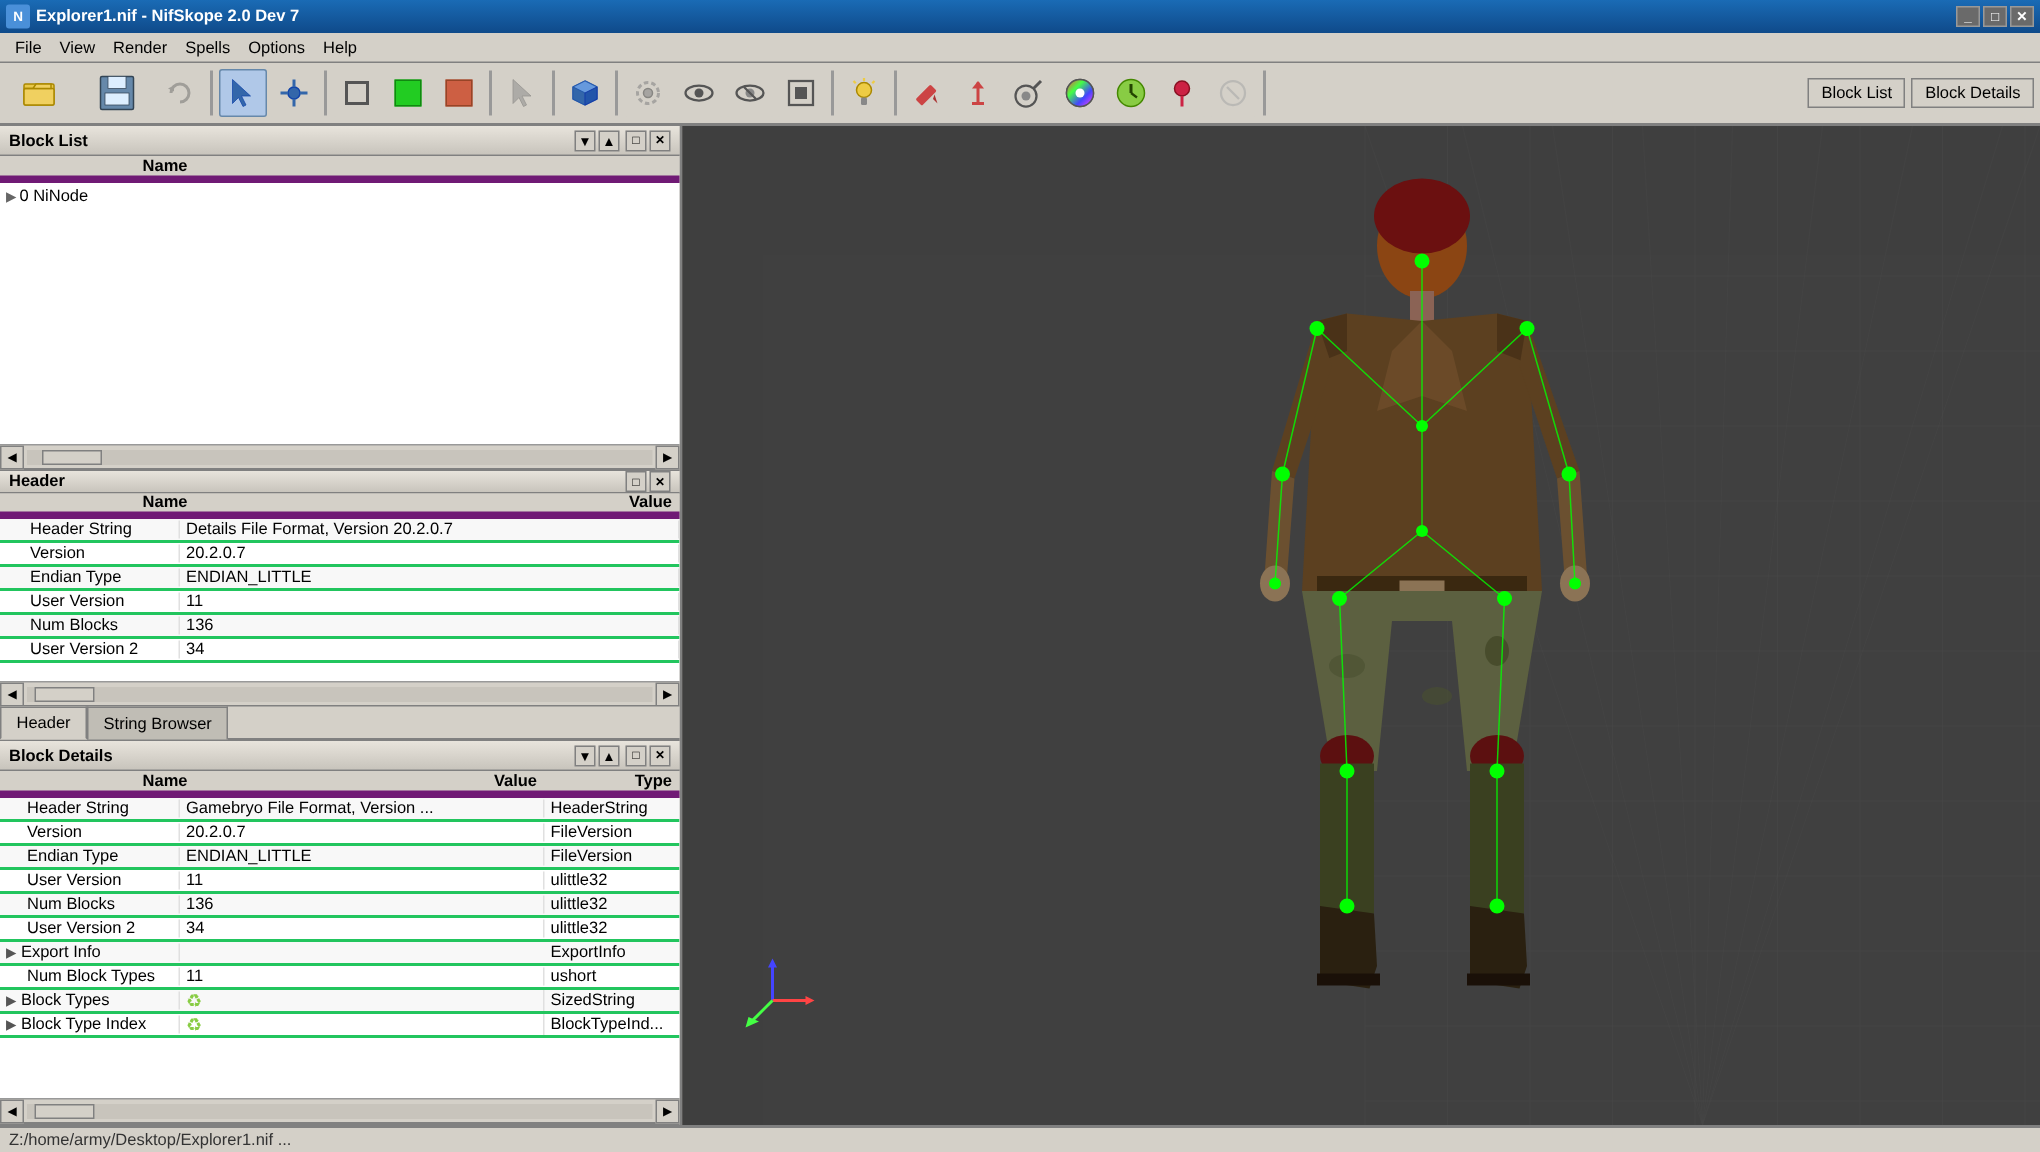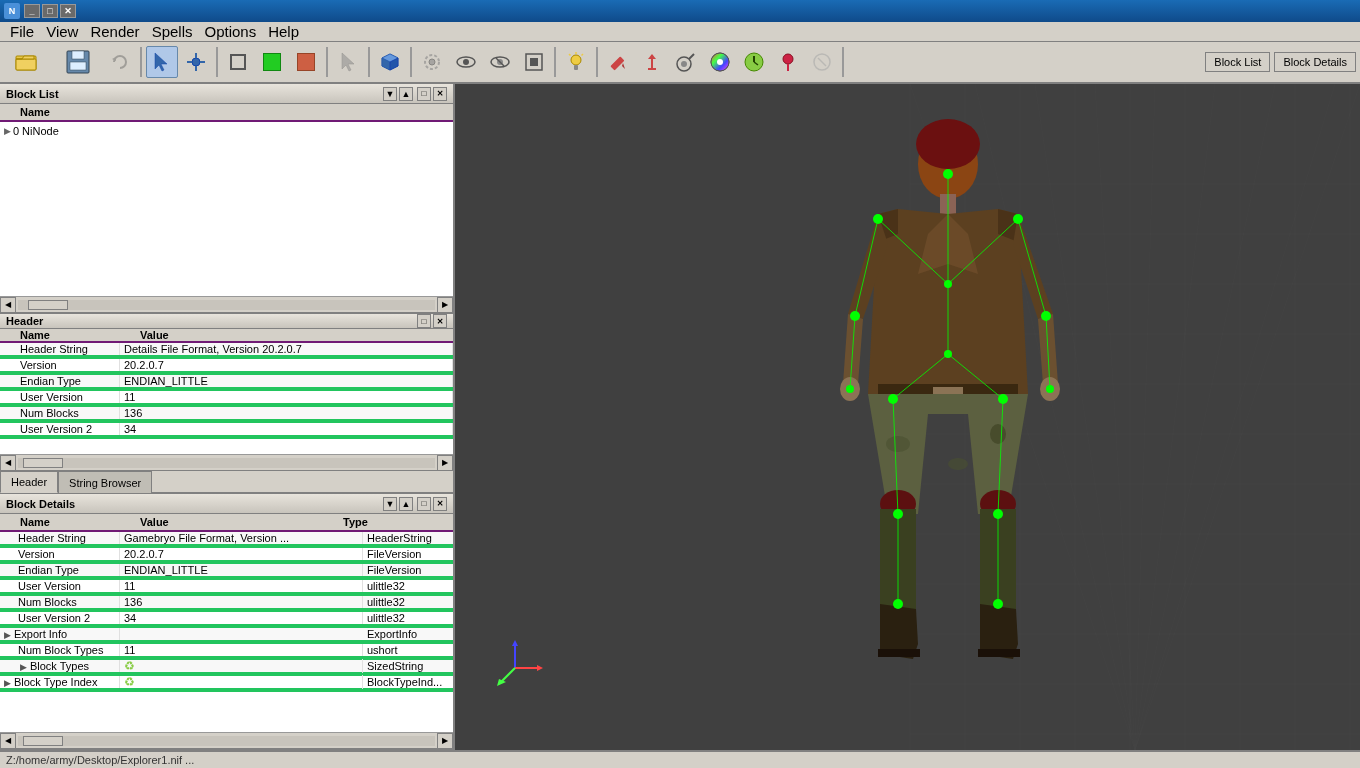--- a/index.html
+++ b/index.html
@@ -23,21 +23,21 @@
 
     
     #menubar {
       background: #d4d0c8;
       height: 20px;
       display: flex;
       align-items: center;
       padding: 0 4px;
       border-bottom: 1px solid #808080;
     }
-    .menu-item { padding: 2px 6px; font-size: 15px; cursor: pointer; color: #000; }
+    .menu-item { padding: 2px 6px; font-size: 11px; cursor: pointer; color: #000; }
 
     
     #toolbar {
       background: #d4d0c8;
       height: 42px;
       display: flex;
       align-items: center;
       padding: 2px 4px;
       border-bottom: 2px solid #808080;
       gap: 2px;
@@ -119,24 +119,25 @@
     }
     .tree-item { display: flex; align-items: center; padding: 1px 2px; cursor: pointer; font-size: 11px; }
     .tree-arrow { margin-right: 2px; font-size: 9px; color: #666; }
     .tree-label { }
 
     .column-header {
       background: #d4d0c8;
       height: 18px;
       display: flex;
       align-items: center;
-      padding: 0 20px;
-      border-bottom: 2px solid #701a75;
+      padding: 0 5px;
+      border-bottom: 5px solid #701a75;
       font-size: 11px;
       font-weight: bold;
+      text-align: right;
     }
     .col-name { width: 120px; font-weight: bold; }
     .col-value { flex: 1; font-weight: bold; }
     .col-type { width: 90px; font-weight: bold; }
 
     
     .h-scroll {
       height: 16px;
       background: #d4d0c8;
       border-top: 1px solid #999;
@@ -164,21 +165,21 @@
       height: 22px;
       display: flex;
       align-items: center;
     }
     .tab.active { background: #d4d0c8; border-bottom: 1px solid #d4d0c8; font-weight: normal; }
 
     
     #header-section { flex: 0 0 auto; height: 160px; }
     #header-content { overflow: auto; background: white; height: 100%; }
 
-    .data-row { display: flex; align-items: center; height: 16px; border-bottom: 4px solid #22c55e; font-size: 11px; }
+    .data-row { display: flex; align-items: center; height: 16px; border-bottom: 2px solid #22c55e; font-size: 11px; }
     .data-row:nth-child(odd) { background: #f8f8f8; }
     .data-row:nth-child(even) { background: #ffffff; }
     .data-col-name { width: 120px; padding: 0 4px; overflow: hidden; white-space: nowrap; border-right: 1px solid #e0e0e0; padding-left: 20px; }
     .data-col-value { flex: 1; padding: 0 4px; overflow: hidden; white-space: nowrap; border-right: 1px solid #e0e0e0; }
     .data-col-type { width: 90px; padding: 0 4px; overflow: hidden; white-space: nowrap; }
 
     
     #block-details-section { flex: 1; min-height: 0; display: flex; flex-direction: column; }
     #block-details-content { overflow: auto; background: white; flex: 1; }
 
@@ -220,20 +221,21 @@
       top: 0; left: 0; right: 0; bottom: 0;
       opacity: 0.3;
     }
 
   </style>
 </head>
 <body>
 
 <div id="titlebar">
   <div class="title-icon">N</div>
+  <span class="title-text">Explorer1.nif - NifSkope 2.0 Dev 7</span>
   <div class="win-btns">
     <div class="win-btn">_</div>
     <div class="win-btn">□</div>
     <div class="win-btn">✕</div>
   </div>
 </div>
 
 <div id="menubar">
   <span class="menu-item">File</span>
   <span class="menu-item">View</span>
@@ -552,21 +554,21 @@
             <span class="data-col-name" style="padding-left:4px;"><span class="expand-arrow">▶</span>Export Info</span>
             <span class="data-col-value"></span>
             <span class="data-col-type">ExportInfo</span>
           </div>
           <div class="data-row">
             <span class="data-col-name" style="padding-left:4px;"><span style="margin-left:14px;"></span>Num Block Types</span>
             <span class="data-col-value">11</span>
             <span class="data-col-type">ushort</span>
           </div>
           <div class="data-row">
-            <span class="data-col-name" style="padding-left:20px;"><span class="expand-arrow">▶</span>Block Types</span>
+            <span class="data-col-name" style="padding-left:4px;"><span class="expand-arrow">▶</span>Block Types</span>
             <span class="data-col-value"><span class="recycle-icon">♻</span></span>
             <span class="data-col-type">SizedString</span>
           </div>
           <div class="data-row">
             <span class="data-col-name" style="padding-left:4px;"><span class="expand-arrow">▶</span>Block Type Index</span>
             <span class="data-col-value"><span class="recycle-icon">♻</span></span>
             <span class="data-col-type">BlockTypeInd...</span>
           </div>
         </div>
       <div class="h-scroll">

